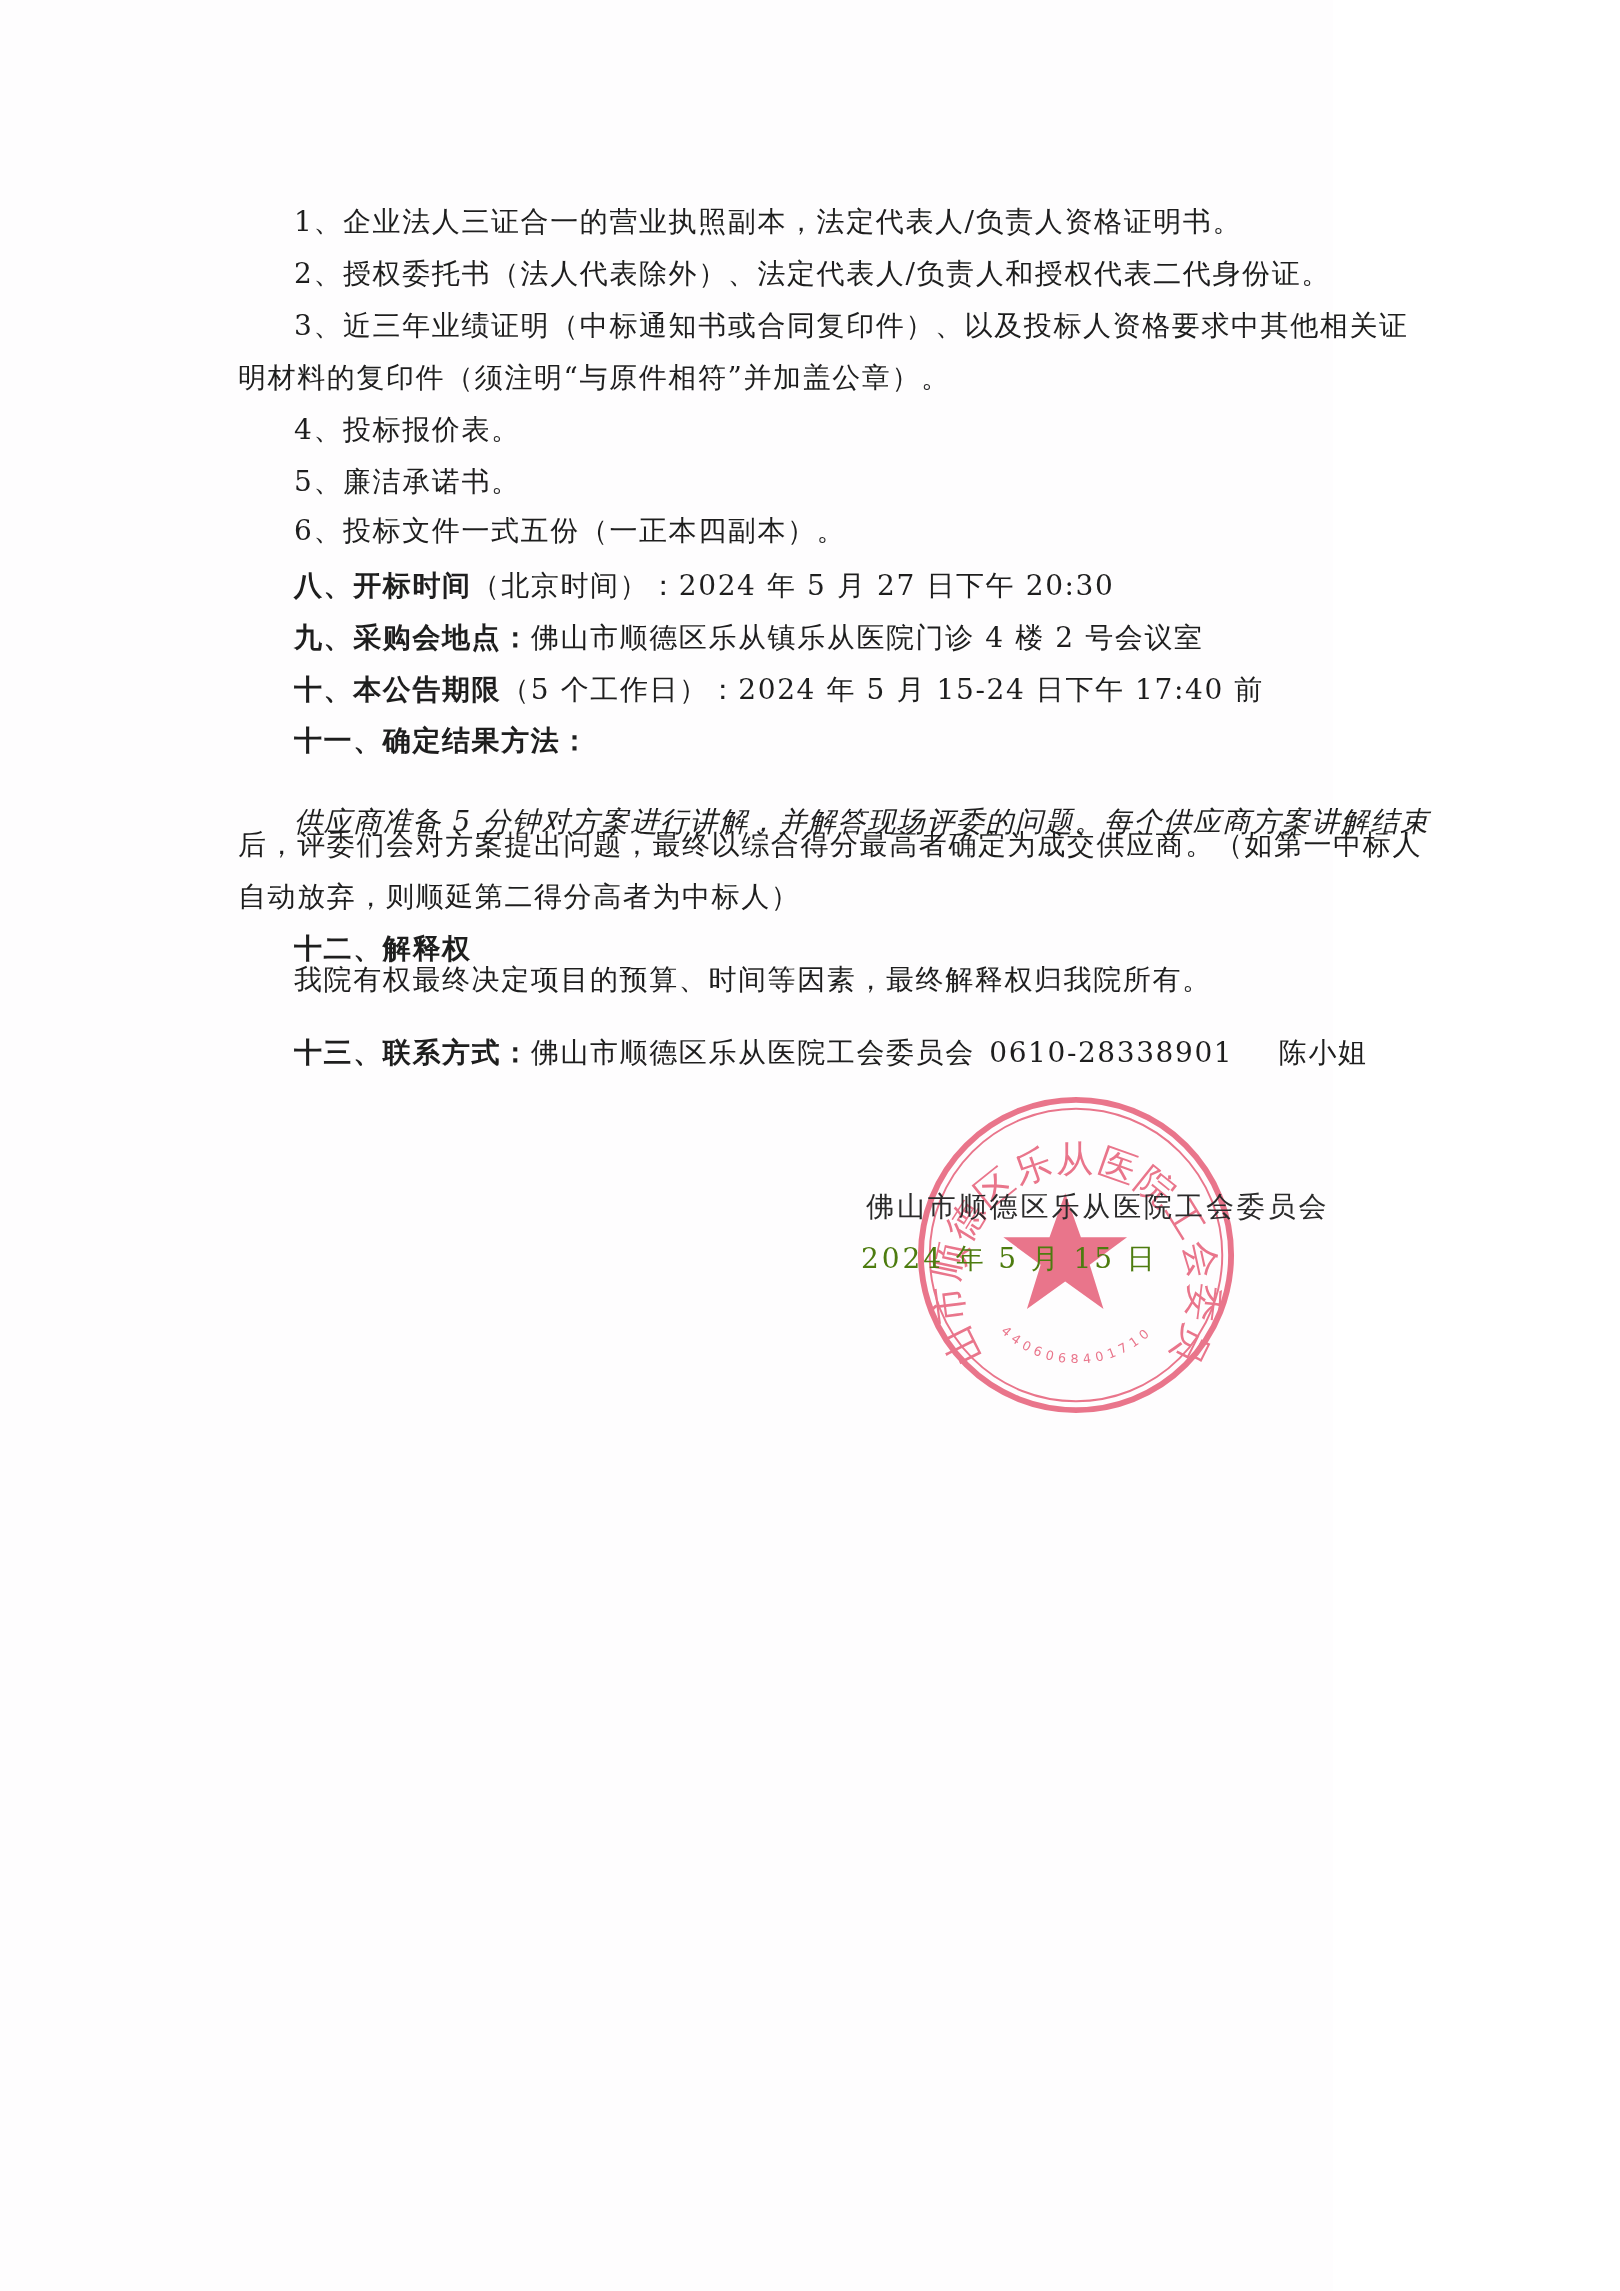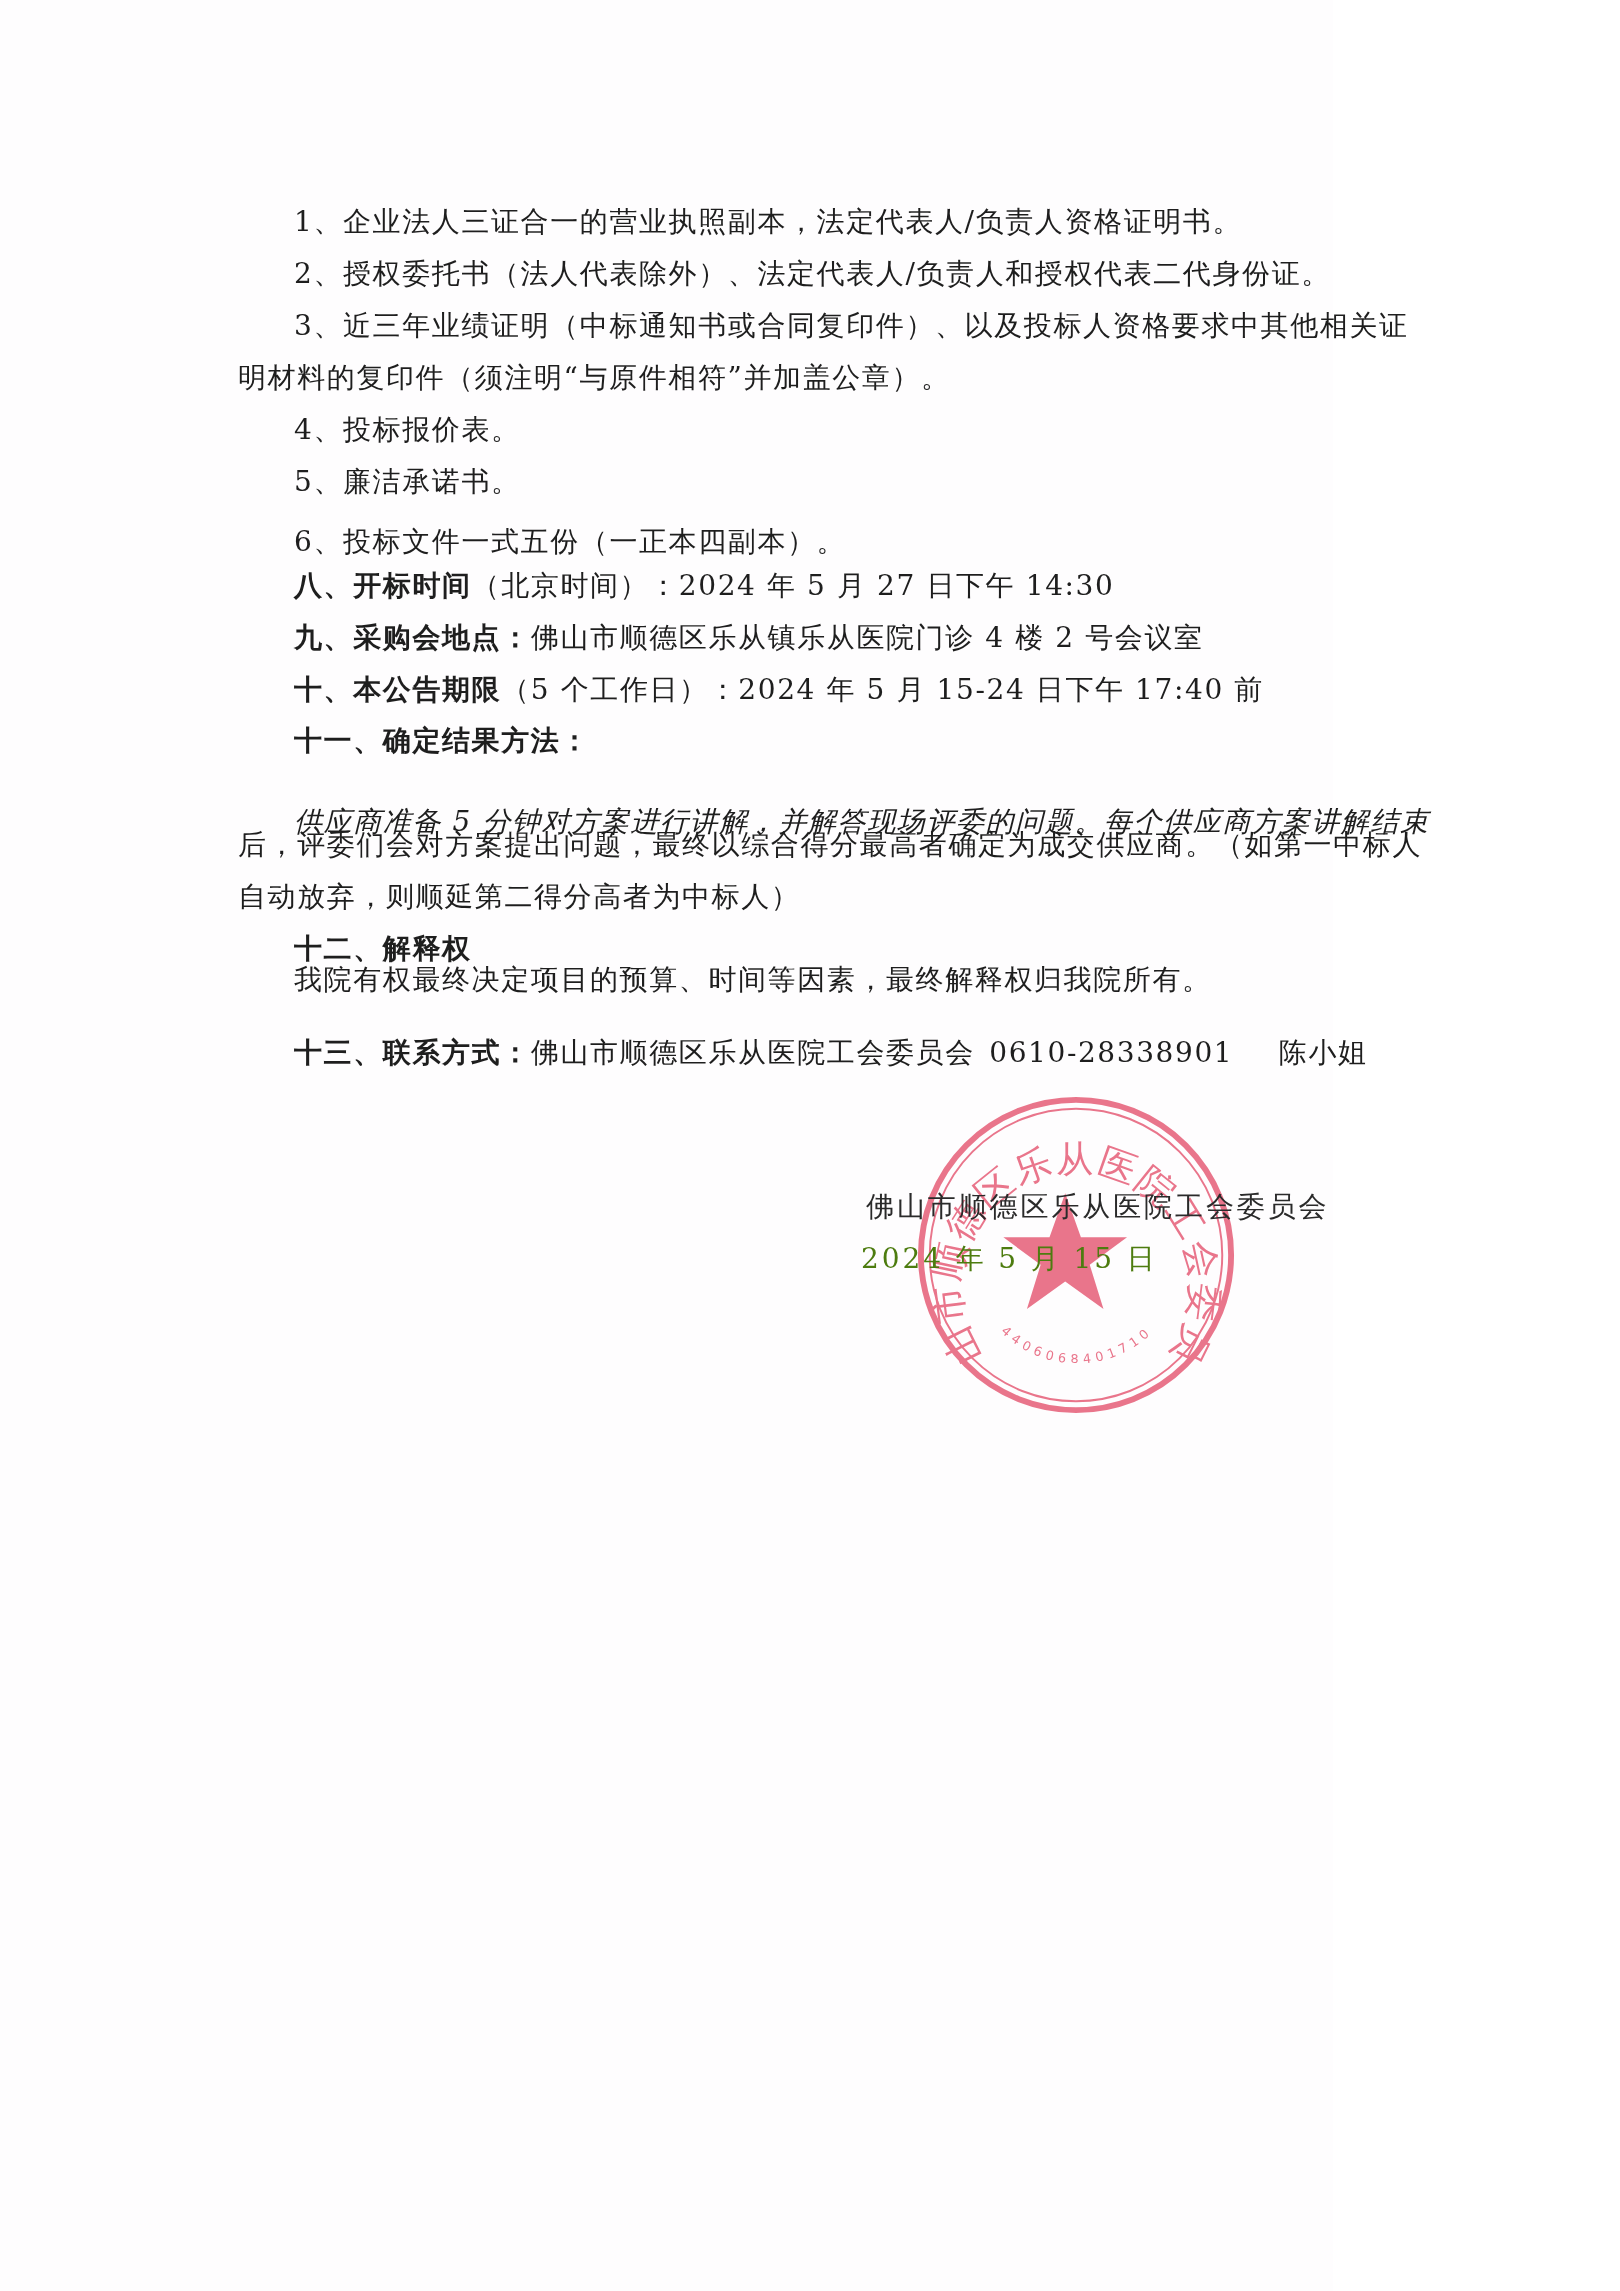--- a/index.html
+++ b/index.html
@@ -65,24 +65,24 @@
 <div class="page">
 
   <div class="body-text">
 
     <div class="line indent" style="top:0px;">1、企业法人三证合一的营业执照副本，法定代表人/负责人资格证明书。</div>
     <div class="line indent" style="top:52px;">2、授权委托书（法人代表除外）、法定代表人/负责人和授权代表二代身份证。</div>
     <div class="line indent" style="top:104px;">3、近三年业绩证明（中标通知书或合同复印件）、以及投标人资格要求中其他相关证</div>
     <div class="line" style="top:156px;">明材料的复印件（须注明“与原件相符”并加盖公章）。</div>
     <div class="line indent" style="top:208px;">4、投标报价表。</div>
     <div class="line indent" style="top:260px;">5、廉洁承诺书。</div>
-    <div class="line indent" style="top:320px;">6、投标文件一式五份（一正本四副本）。</div>
+    <div class="line indent" style="top:309px;">6、投标文件一式五份（一正本四副本）。</div>
 
     <div class="line indent" style="top:364px;">
-      <span class="heading-label">八、开标时间</span><span>（北京时间）：2024 年 5 月 27 日下午 14:30</span>
+      <span class="heading-label">八、开标时间</span><span>（北京时间）：2024 年 5 月 27 日下午 20:30</span>
     </div>
 
     <div class="line indent" style="top:416px;">
       <span class="heading-label">九、采购会地点：</span><span>佛山市顺德区乐从镇乐从医院门诊 4 楼 2 号会议室</span>
     </div>
 
     <div class="line indent" style="top:468px;">
       <span class="heading-label">十、本公告期限</span><span>（5 个工作日）：2024 年 5 月 15-24 日下午 17:40 前</span>
     </div>
 

